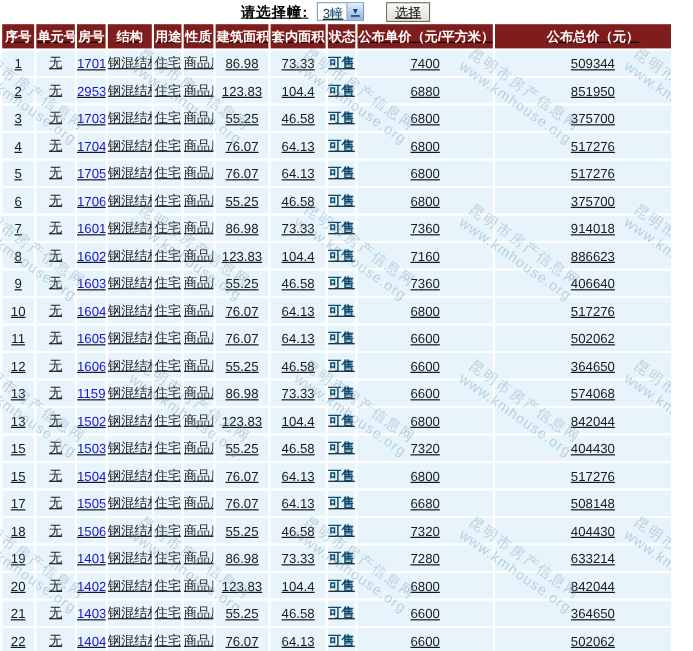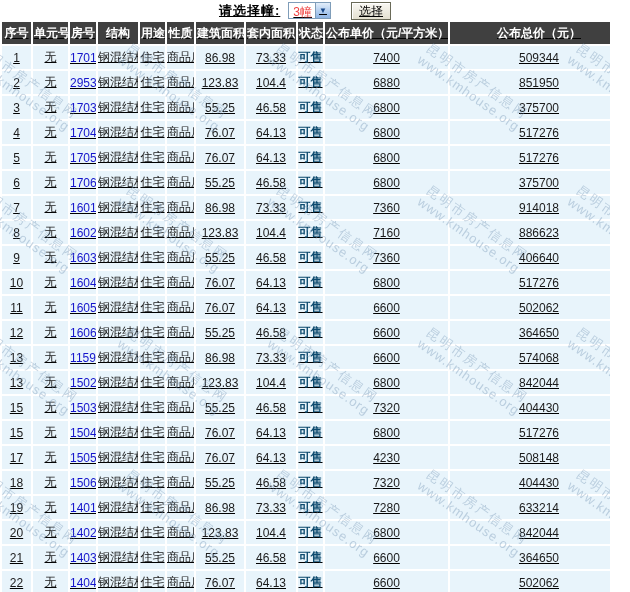--- a/index.html
+++ b/index.html
@@ -4,31 +4,31 @@
 <style>
   * { box-sizing: border-box; margin: 0; padding: 0; }
   html, body { width: 630px; height: 592px; overflow: hidden; background: #ffffff;
     font-family: "Liberation Sans", "DejaVu Sans", sans-serif; }
   #page { position: relative; width: 610px; height: 592px; overflow: hidden; text-decoration: underline; }
 
   
   .topbar { height: 20px; display: flex; align-items: center; justify-content: center; gap: 8px; padding-top: 1px; }
   .topbar-label { font-size: 13px; font-weight: bold; color: #000; letter-spacing: 1px; }
   .select-box { display: flex; align-items: stretch; height: 17px; border: 1px solid #7F9DB9; background: #fff; cursor: default; }
-  .select-value { font-size: 12px; color: #ef4444; padding: 1px 3px 0 4px; min-width: 22px; }
+  .select-value { font-size: 12px; color: #0c4a6e; padding: 1px 3px 0 4px; min-width: 22px; }
   .select-arrow { width: 15px; display: flex; align-items: center; justify-content: center;
     background: linear-gradient(#E3EEFA, #AECBEE 60%, #8EB4E3); border-left: 1px solid #7F9DB9;
     color: #17478A; font-size: 8px; }
   .xp-button { height: 18px; padding: 0 7px; font-size: 12px; color: #000;
     background: linear-gradient(#F9F8F3, #E4E0D0); border: 1px solid #6A6A58;
     box-shadow: inset 1px 1px 0 #fff; cursor: pointer; font-family: inherit; margin-left: 12px; }
 
   
   table { width: 630px; border-collapse: separate; border-spacing: 2px; table-layout: fixed; }
-  th { background: #404040; color: #fff; font-size: 12px; font-weight: bold;
+  th { background: #7f1d1d; color: #fff; font-size: 12px; font-weight: bold;
     height: 22px; text-align: center; white-space: nowrap; overflow: hidden; padding: 0 1px; }
   td { background: #E8F4FB; font-size: 12px; color: #1a1a1a; height: 23px;
     text-align: center; white-space: nowrap; overflow: hidden; }
   td.room a { color: #1414CC; text-decoration: none; font-weight: normal; }
   td.status span { color: #0c4a6e; font-weight: bold; }
 
   
   #watermarks { position: absolute; left: 0; top: 0; width: 630px; height: 592px;
     pointer-events: none; z-index: 6; overflow: hidden; }
   .wm { position: absolute; transform: rotate(35deg); transform-origin: left top;
@@ -291,21 +291,21 @@
         <tr>
           <td>17</td>
           <td>无</td>
           <td class="room"><a href="#">1505</a></td>
           <td>钢混结构</td>
           <td>住宅</td>
           <td>商品房</td>
           <td>76.07</td>
           <td>64.13</td>
           <td class="status"><span>可售</span></td>
-          <td>4230</td>
+          <td>6680</td>
           <td>508148</td>
         </tr>
         <tr>
           <td>18</td>
           <td>无</td>
           <td class="room"><a href="#">1506</a></td>
           <td>钢混结构</td>
           <td>住宅</td>
           <td>商品房</td>
           <td>55.25</td>

